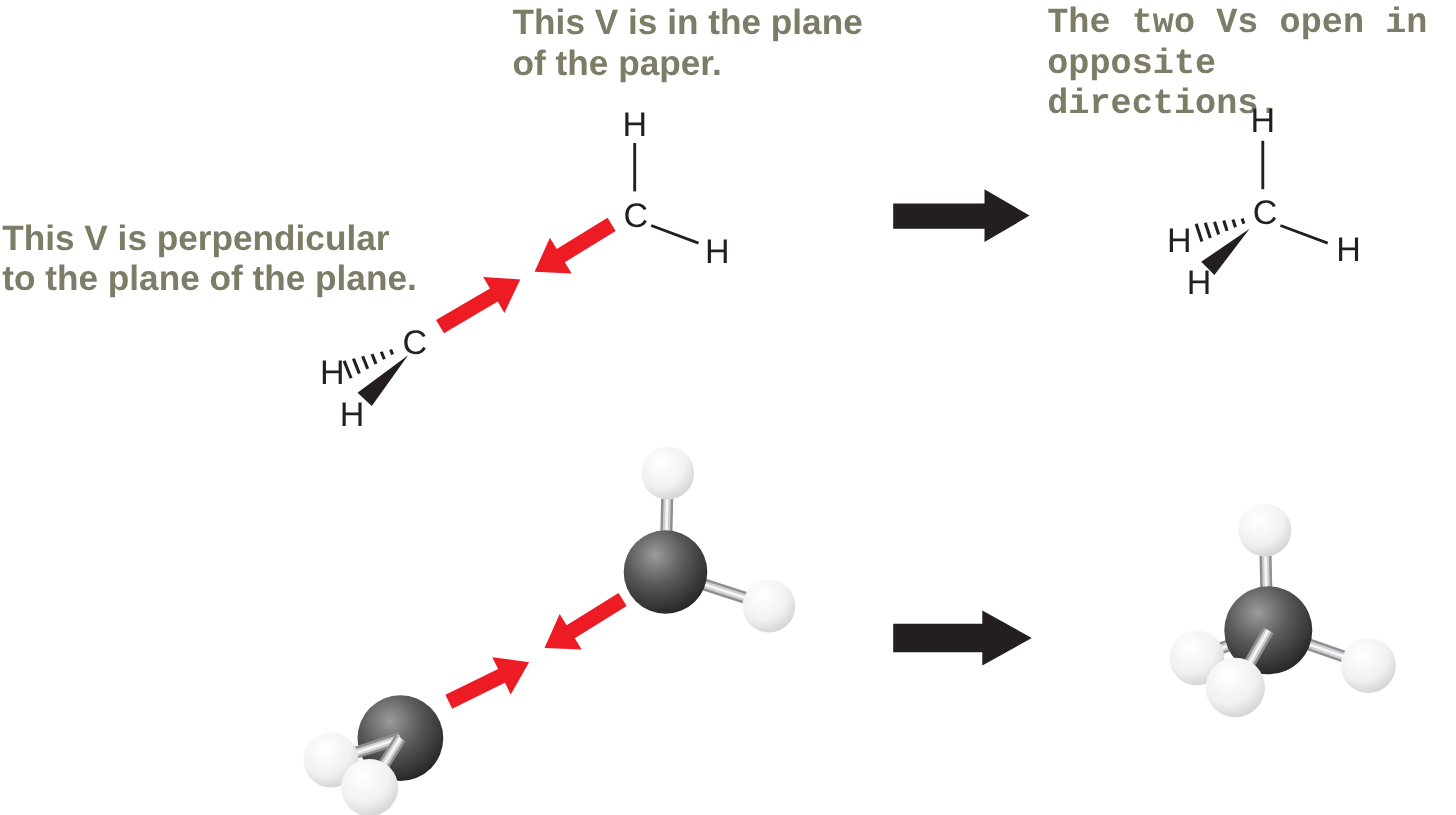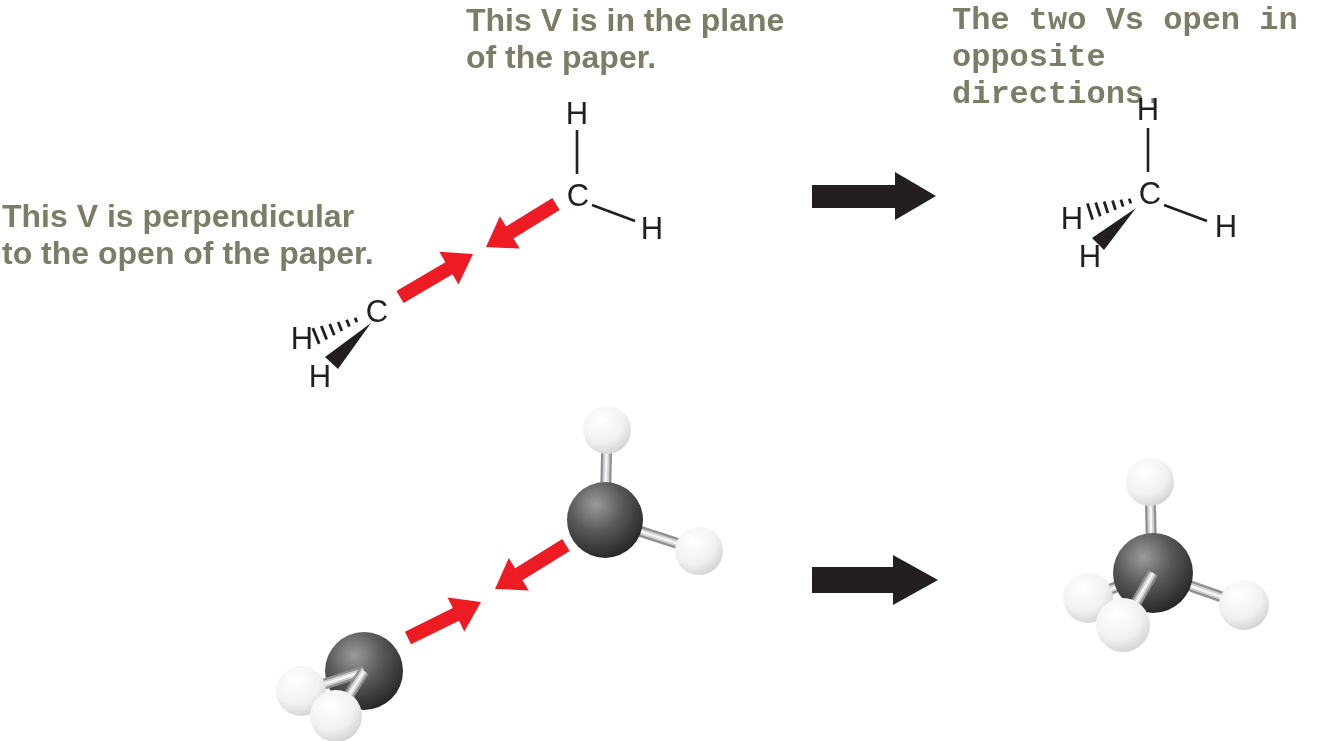--- a/index.html
+++ b/index.html
@@ -136,21 +136,21 @@
         <line class="stk3" x1="1153" y1="573" x2="1124" y2="624"></line>
       <circle cx="1123" cy="625" r="27" fill="url(#gradH)"></circle>
     </g>
   </svg>
 
   <div class="caption" id="cap-in-plane">This V is in the plane
 of the paper.</div>
   <div class="caption" id="cap-opposite">The two Vs open in
 opposite directions.</div>
   <div class="caption" id="cap-perpendicular">This V is perpendicular
-to the open of the paper.</div>
+to the plane of the plane.</div>
 
   <div class="atom" style="left:577px;top:114px">H</div>
   <div class="atom" style="left:578px;top:196px">C</div>
   <div class="atom" style="left:652px;top:229px">H</div>
 
   <div class="atom" style="left:302px;top:339px">H</div>
   <div class="atom" style="left:377px;top:312px">C</div>
   <div class="atom" style="left:320px;top:377px">H</div>
 
   <div class="atom" style="left:1148px;top:110px">H</div>

